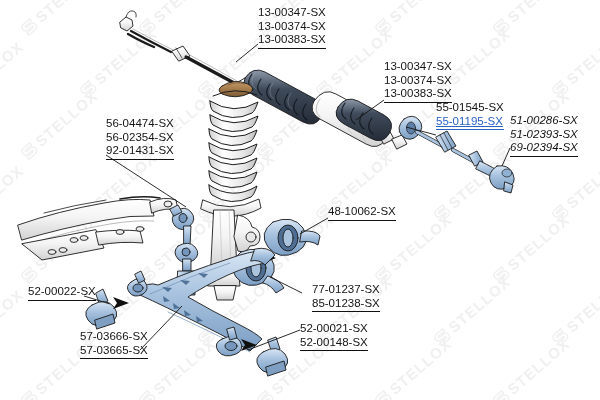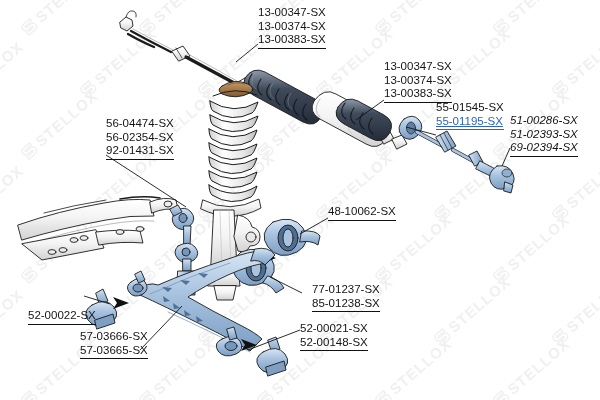--- a/index.html
+++ b/index.html
@@ -641,21 +641,21 @@
     <div class="lbl">48-10062-SX</div>
     <div class="rule"></div>
   </div>
 
   <div class="lblgrp" style="left:312px;top:283px;">
     <div class="lbl">77-01237-SX</div>
     <div class="lbl">85-01238-SX</div>
     <div class="rule"></div>
   </div>
 
-  <div class="lblgrp" style="left:28px;top:285px;margin-top:24px;">
+  <div class="lblgrp" style="left:28px;top:285px;">
     <div class="lbl">52-00022-SX</div>
     <div class="rule"></div>
   </div>
 
   <div class="lblgrp" style="left:80px;top:330px;">
     <div class="lbl">57-03666-SX</div>
     <div class="lbl">57-03665-SX</div>
     <div class="rule"></div>
   </div>
 

